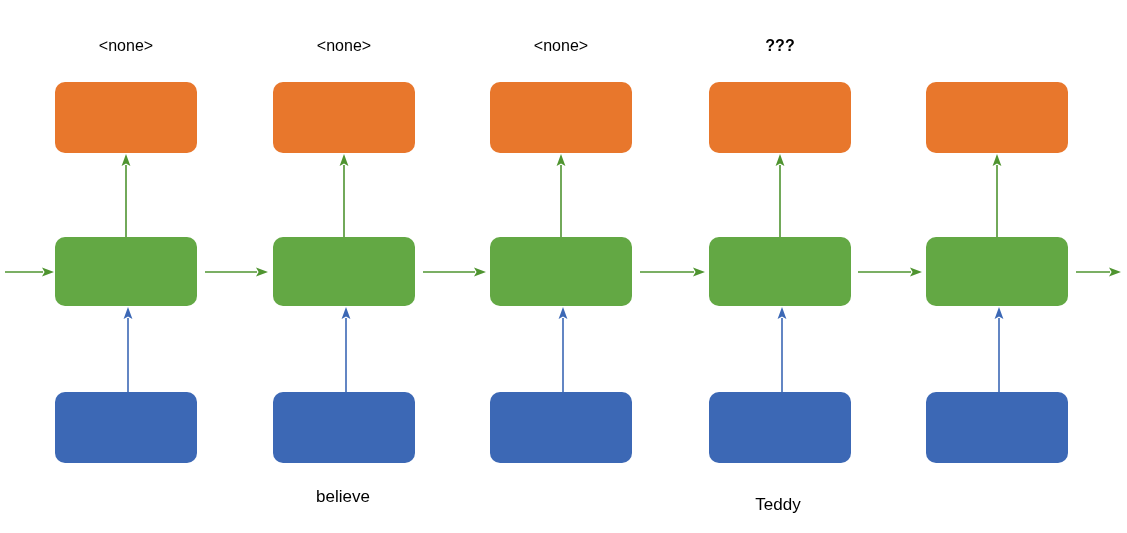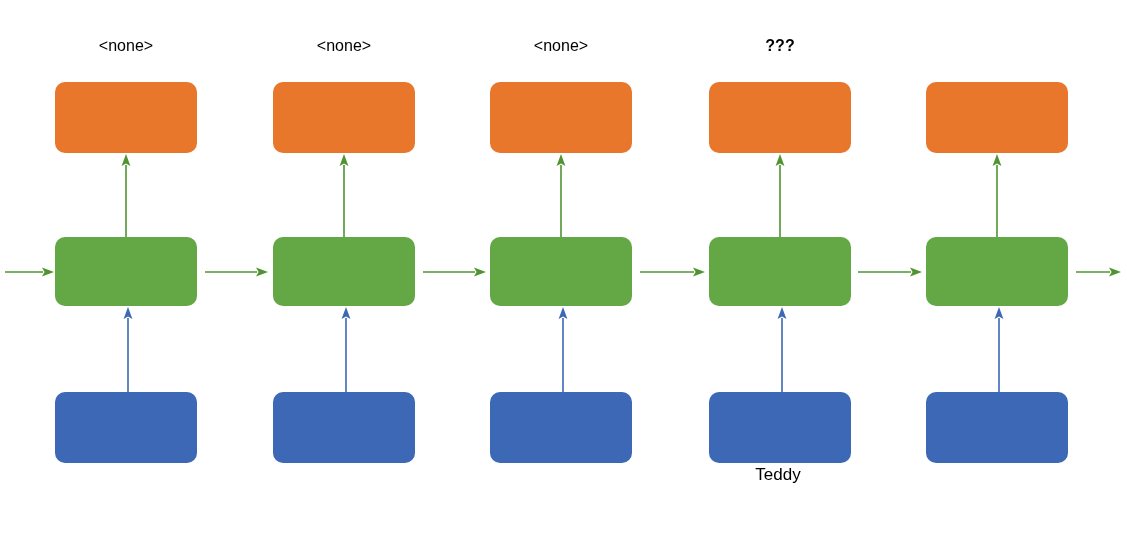--- a/index.html
+++ b/index.html
@@ -74,20 +74,21 @@
   </svg>
 
   <div class="box box-hidden" style="left:273px; top:237px; width:142px; height:69px;"></div>
 
   <svg class="arrow-svg" style="left:338px; top:306px; width:16px; height:86px;" viewBox="0 0 16 86">
     <line x1="8" y1="86" x2="8" y2="12" stroke="#3C68B5" stroke-width="1.6"></line>
     <polygon points="8,1 3.6,13 8,10.4 12.4,13" fill="#3C68B5"></polygon>
   </svg>
 
   <div class="box box-input" style="left:273px; top:392px; width:142px; height:71px;"></div>
+  <div class="label label-bottom" style="left:272px; top:487px; width:142px;">believe</div>
 
   <div class="label label-top" style="left:490px; top:36px; width:142px;">&lt;none&gt;</div>
   <div class="box box-output" style="left:490px; top:82px; width:142px; height:71px;"></div>
 
   <svg class="arrow-svg" style="left:553px; top:153px; width:16px; height:84px;" viewBox="0 0 16 84">
     <line x1="8" y1="84" x2="8" y2="12" stroke="#4F9430" stroke-width="1.6"></line>
     <polygon points="8,1 3.6,13 8,10.4 12.4,13" fill="#4F9430"></polygon>
   </svg>
 
   <div class="box box-hidden" style="left:490px; top:237px; width:142px; height:69px;"></div>
@@ -108,21 +109,21 @@
   </svg>
 
   <div class="box box-hidden" style="left:709px; top:237px; width:142px; height:69px;"></div>
 
   <svg class="arrow-svg" style="left:774px; top:306px; width:16px; height:86px;" viewBox="0 0 16 86">
     <line x1="8" y1="86" x2="8" y2="12" stroke="#3C68B5" stroke-width="1.6"></line>
     <polygon points="8,1 3.6,13 8,10.4 12.4,13" fill="#3C68B5"></polygon>
   </svg>
 
   <div class="box box-input" style="left:709px; top:392px; width:142px; height:71px;"></div>
-  <div class="label label-bottom" style="left:707px; top:465px; width:142px;">Teddy</div>
+  <div class="label label-bottom" style="left:707px; top:495px; width:142px;">Teddy</div>
 
   <div class="label label-top" style="left:926px; top:36px; width:142px;"></div>
   <div class="box box-output" style="left:926px; top:82px; width:142px; height:71px;"></div>
 
   <svg class="arrow-svg" style="left:989px; top:153px; width:16px; height:84px;" viewBox="0 0 16 84">
     <line x1="8" y1="84" x2="8" y2="12" stroke="#4F9430" stroke-width="1.6"></line>
     <polygon points="8,1 3.6,13 8,10.4 12.4,13" fill="#4F9430"></polygon>
   </svg>
 
   <div class="box box-hidden" style="left:926px; top:237px; width:142px; height:69px;"></div>

